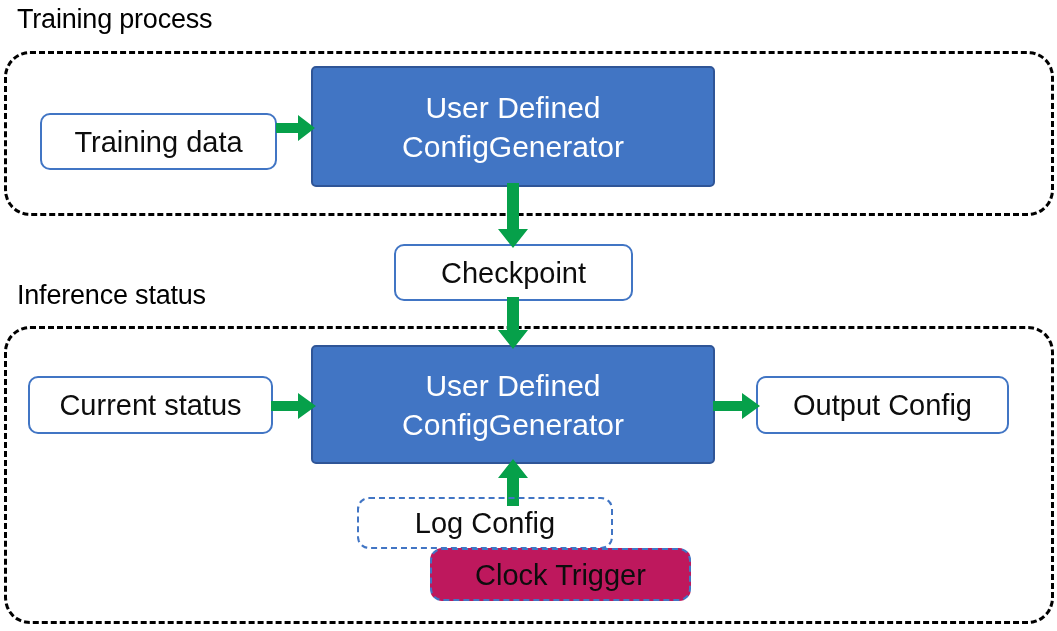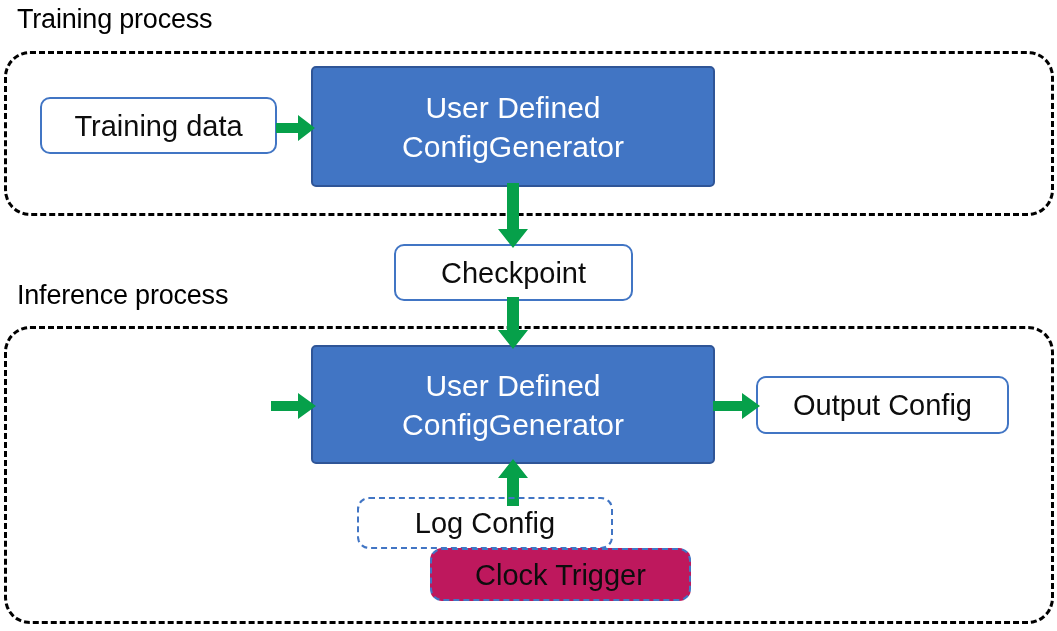--- a/index.html
+++ b/index.html
@@ -48,21 +48,21 @@
     border-radius: 10px;
     background: #ffffff;
     display: flex;
     align-items: center;
     justify-content: center;
     color: #0d0d0d;
     font-size: 29px;
     line-height: 34px;
     white-space: nowrap;
   }
-  #box-training-data  { left: 40px;  top: 97px;  width: 237px; height: 57px; }
+  #box-training-data  { left: 40px;  top: 113px;  width: 237px; height: 57px; }
   #box-checkpoint     { left: 394px; top: 244px; width: 239px; height: 57px; }
   #box-current-status { left: 28px;  top: 376px; width: 245px; height: 58px; }
   #box-output-config  { left: 756px; top: 376px; width: 253px; height: 58px; }
 
   
   .proc-box {
     position: absolute;
     box-sizing: border-box;
     border: 2px solid #2f5597;
     border-radius: 5px;
@@ -109,39 +109,42 @@
   #arrow-proc-to-output         { left: 713px; top: 390px; width: 48px; height: 32px; }
   #arrow-trigger-to-proc        { left: 495px; top: 459px; width: 36px; height: 47px; }
 </style>
 </head>
 <body>
 
 <div id="canvas">
 
   <div class="section-caption" id="caption-training">Training process</div>
 
-  <div class="section-caption" id="caption-inference">Inference process</div>
+  <div class="section-caption" id="caption-inference">Inference status</div>
 
   <div class="process-container" id="container-training"></div>
 
   <div class="process-container" id="container-inference"></div>
 
   <div class="node-box" id="box-training-data">
     <span>Training data</span>
   </div>
 
   <div class="proc-box" id="box-proc-training">
     <span>User Defined</span>
     <span>ConfigGenerator</span>
   </div>
 
   <div class="node-box" id="box-checkpoint">
     <span>Checkpoint</span>
   </div>
 
+  <div class="node-box" id="box-current-status">
+    <span>Current status</span>
+  </div>
 
   <div class="proc-box" id="box-proc-inference">
     <span>User Defined</span>
     <span>ConfigGenerator</span>
   </div>
 
   <div class="node-box" id="box-output-config">
     <span>Output Config</span>
   </div>
 

